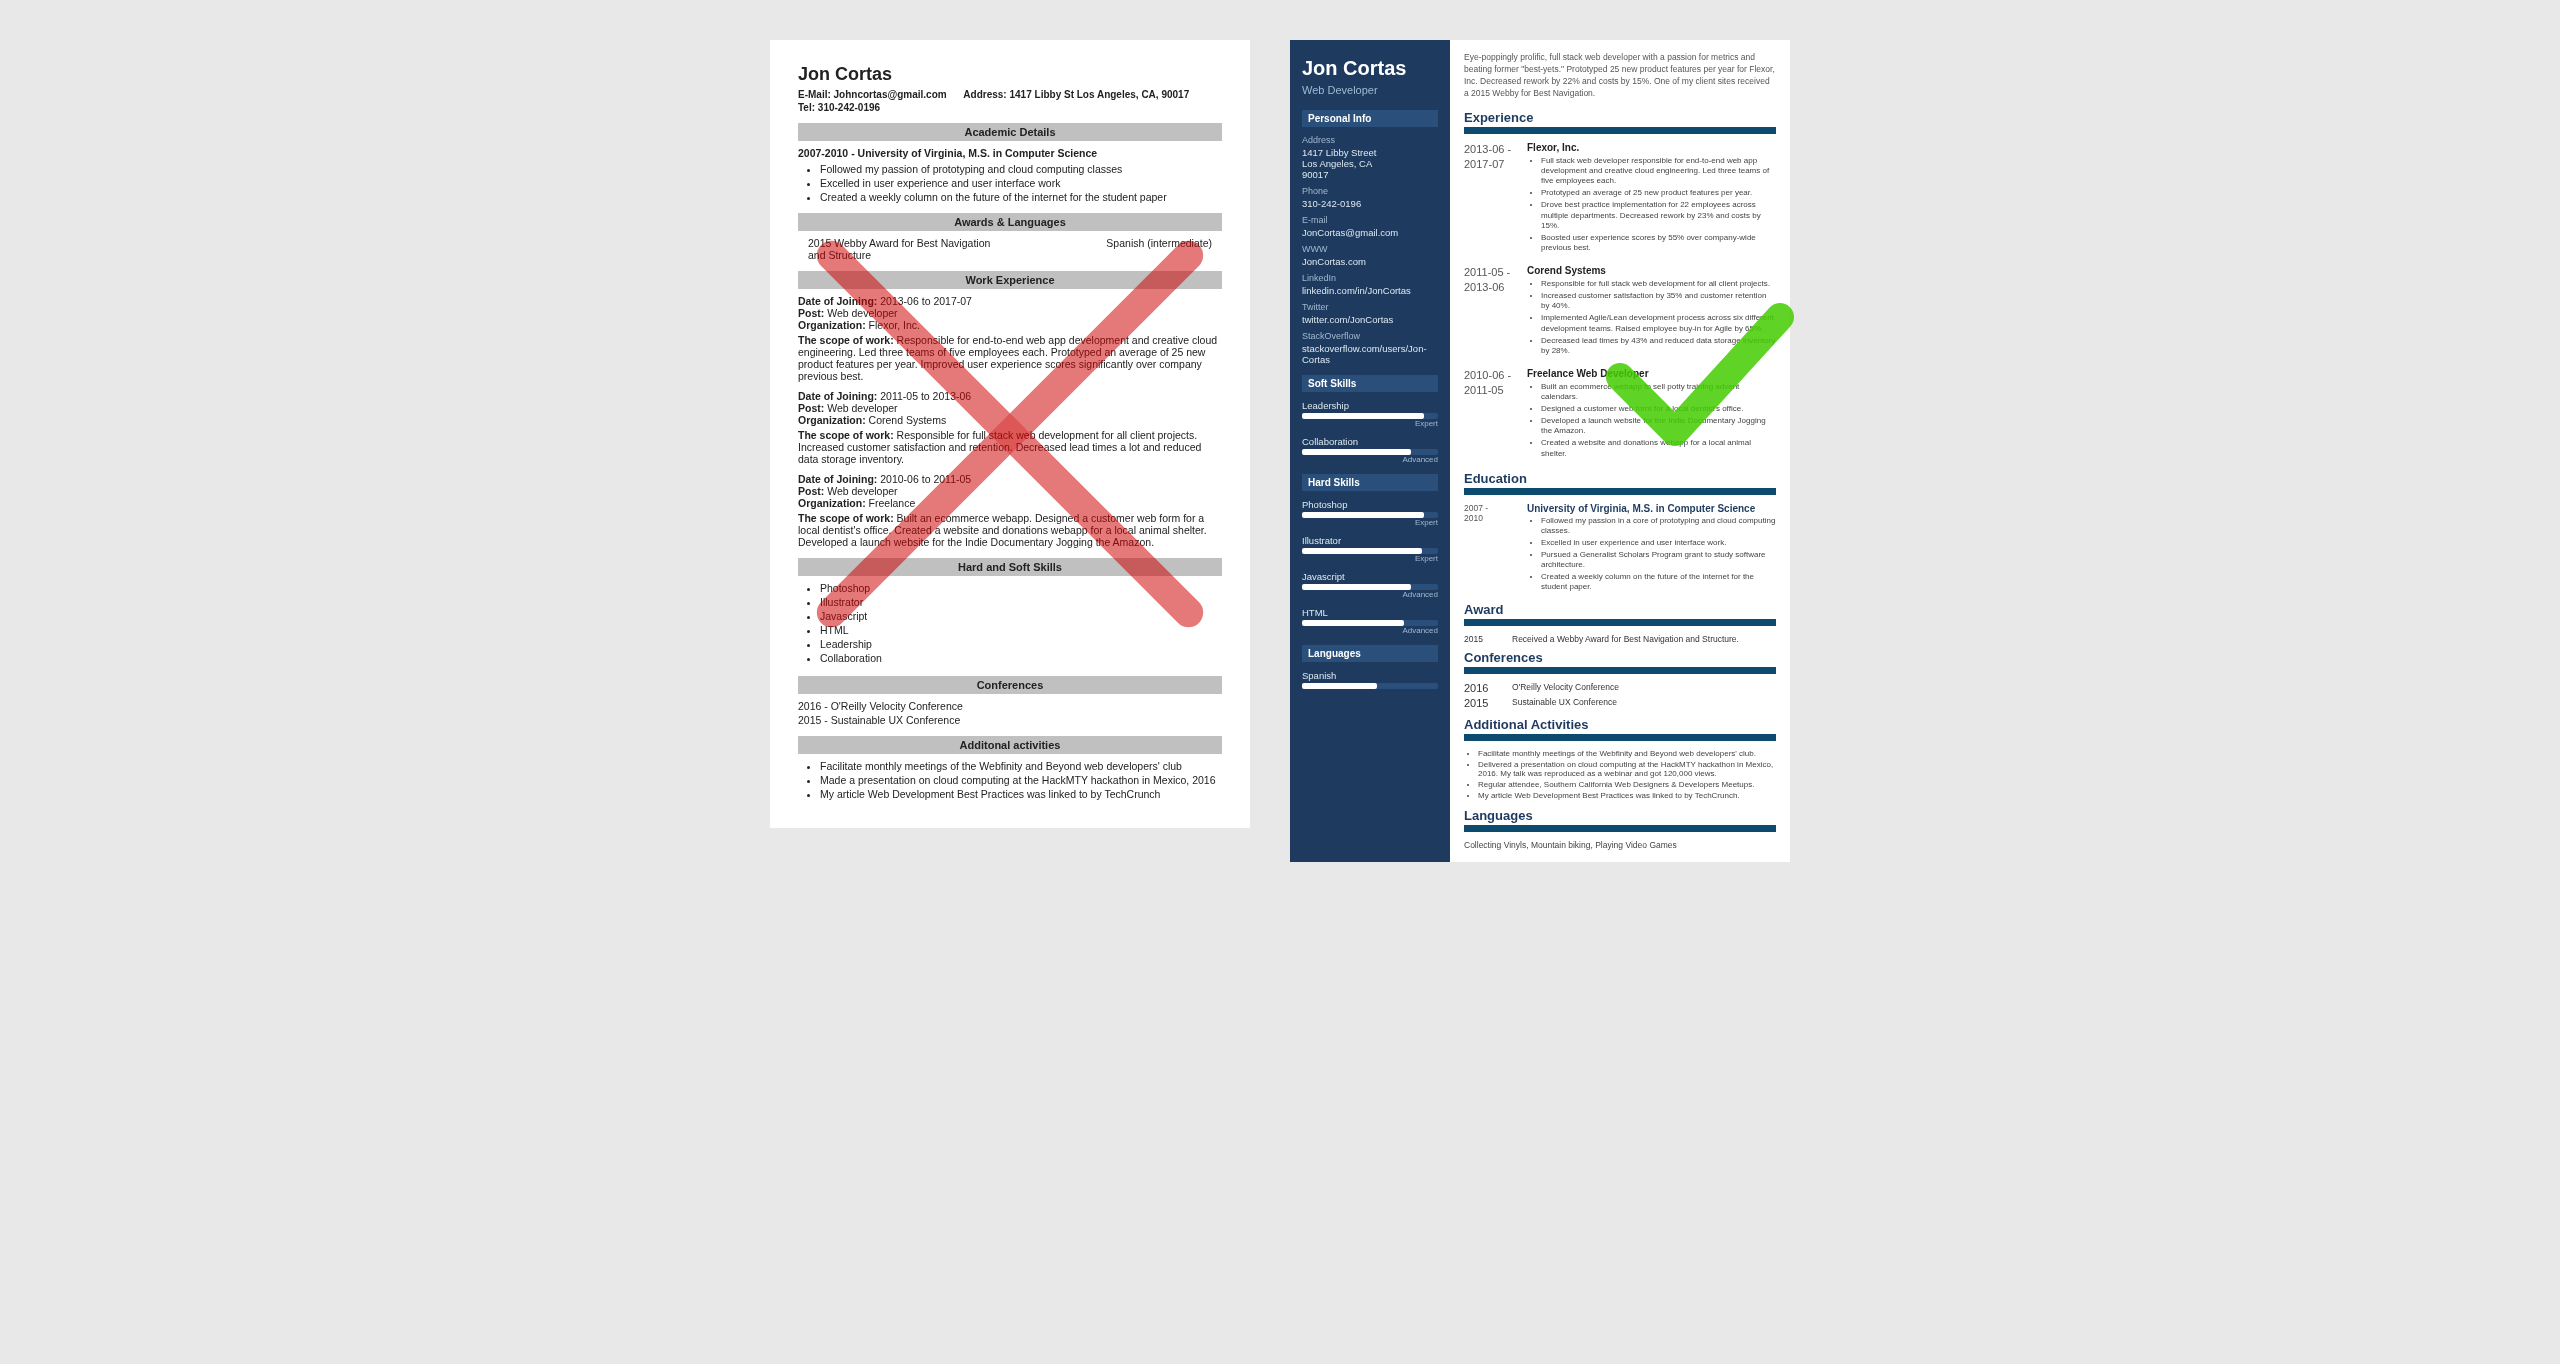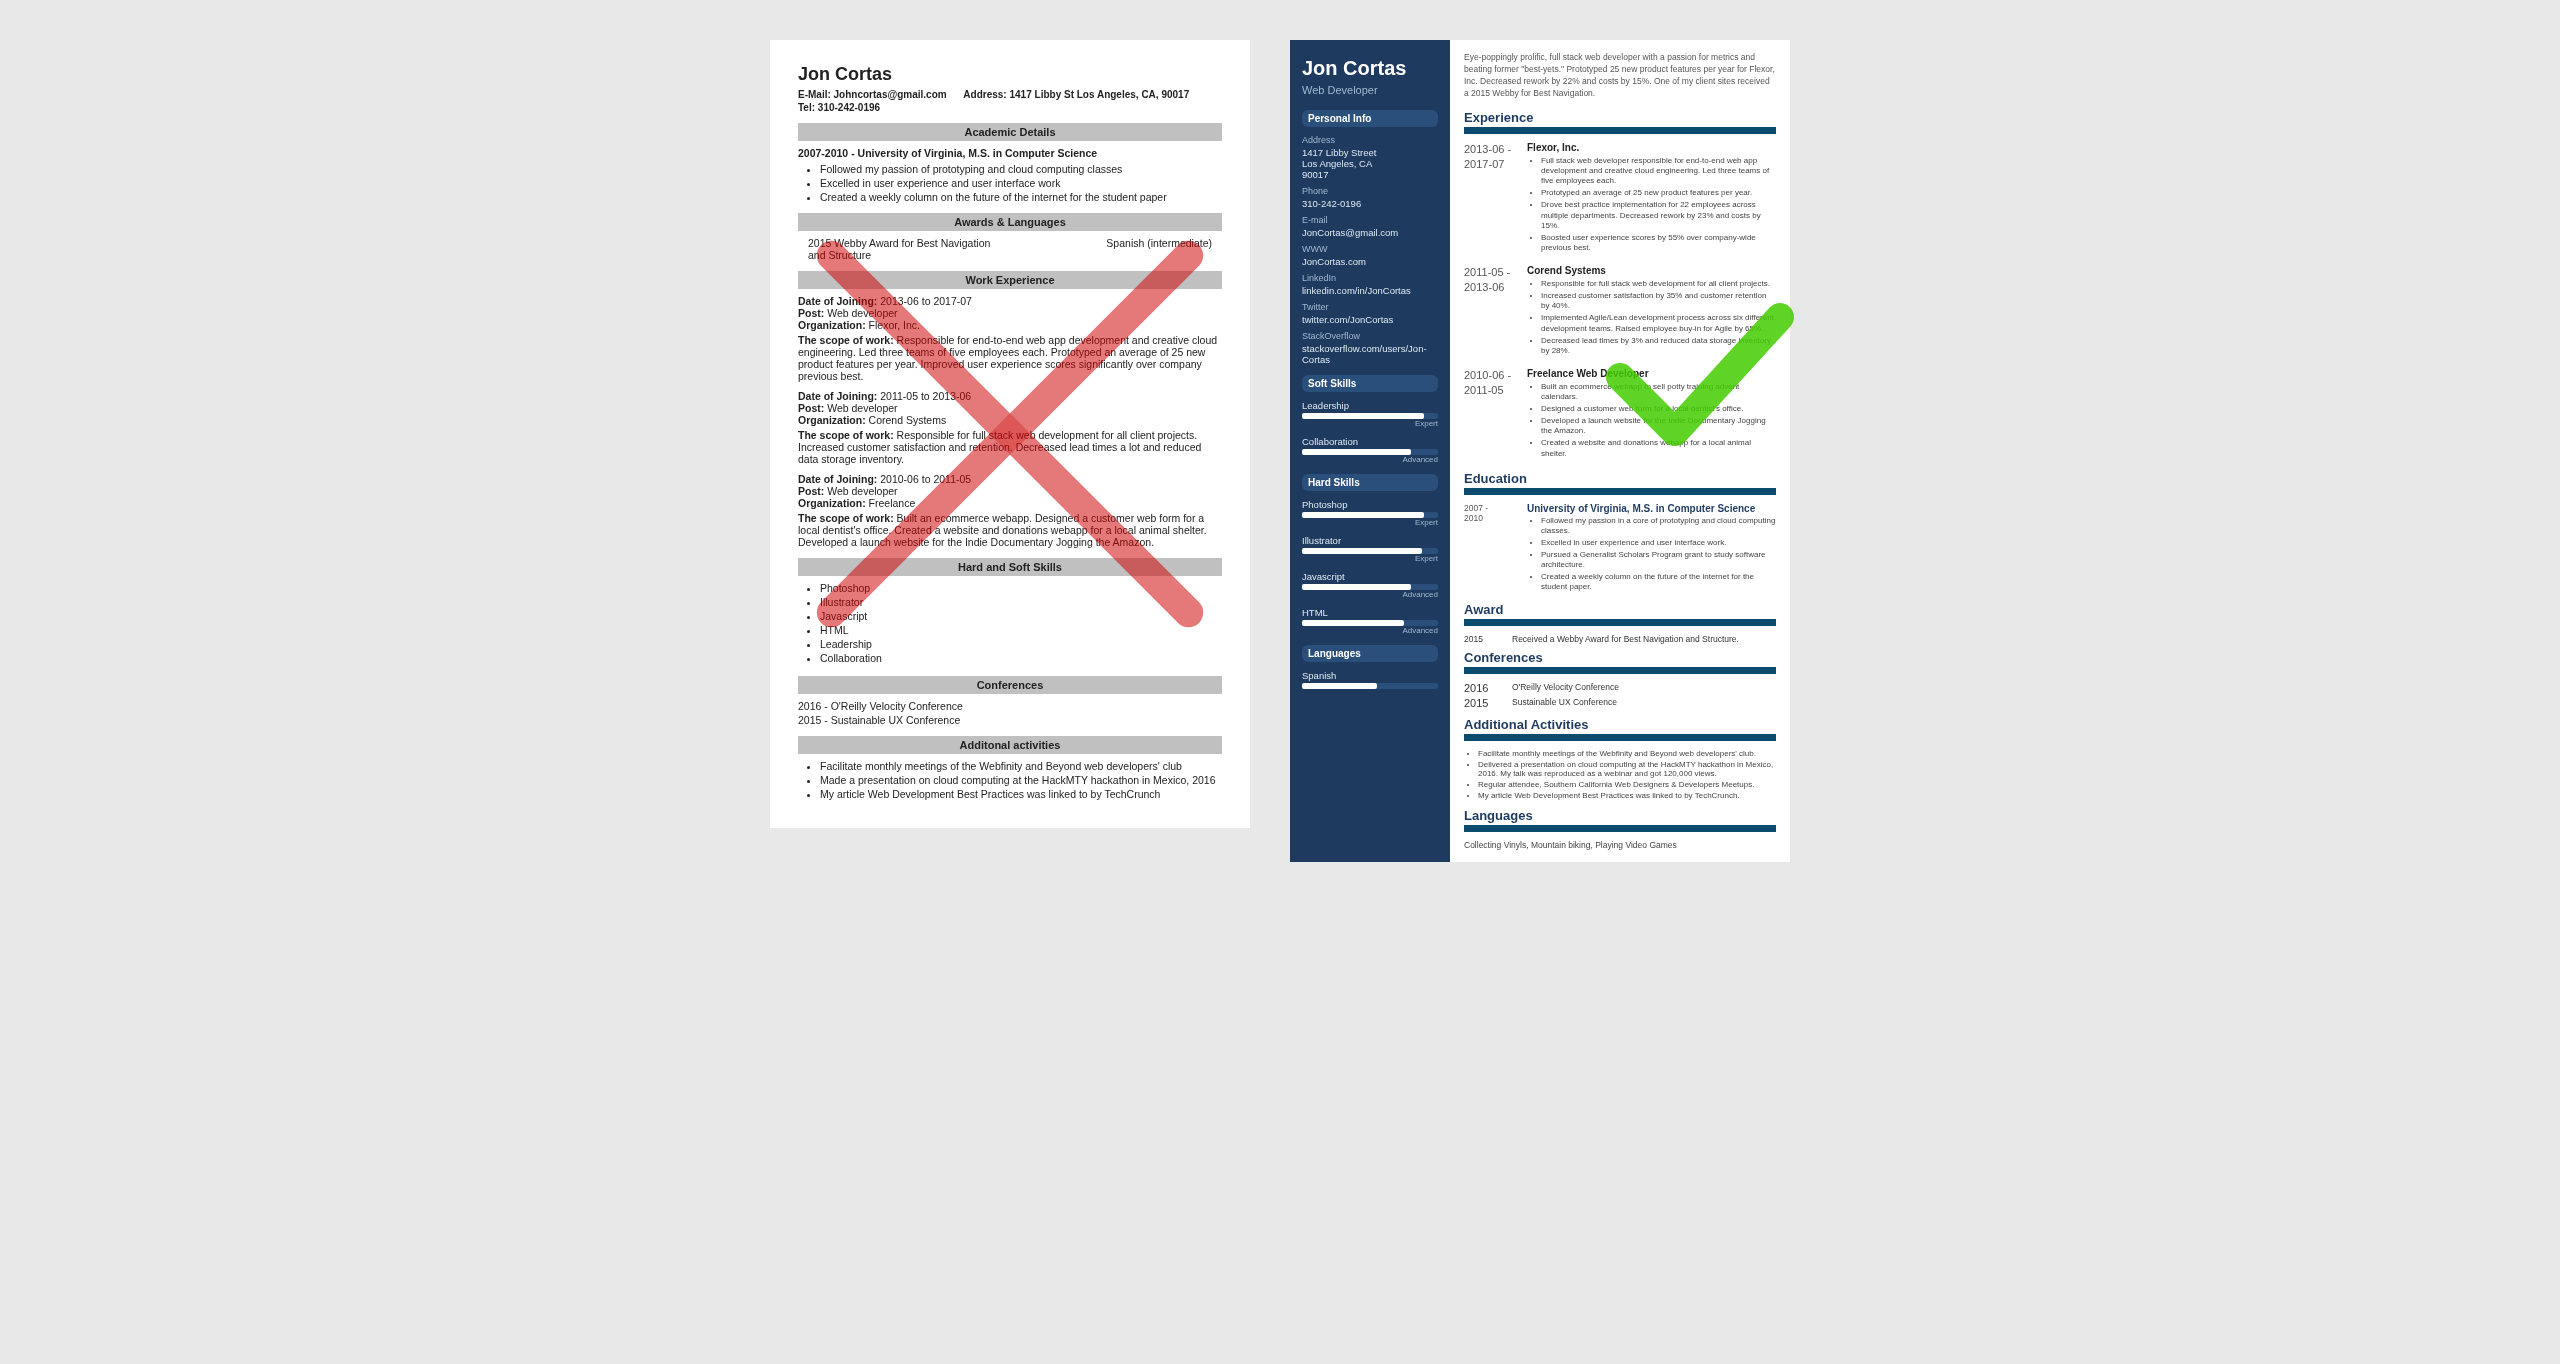--- a/index.html
+++ b/index.html
@@ -155,21 +155,20 @@
     }
 
     .sidebar-section-title {
       font-size: 10px;
       font-weight: bold;
       color: #fff;
       background: #2a4f7a;
       padding: 3px 6px;
       margin-bottom: 8px;
       margin-top: 10px;
-      border-radius: 6px;
     }
 
     .sidebar-label {
       font-size: 9px;
       color: #a0b8d0;
       margin-bottom: 2px;
     }
     .sidebar-value {
       font-size: 9.5px;
       color: #dde8f0;
@@ -520,21 +519,21 @@
     </div>
 
     <div class="experience-entry">
       <div class="exp-date">2011-05 -<br>2013-06</div>
       <div class="exp-body">
         <div class="exp-company">Corend Systems</div>
         <ul class="exp-bullets">
           <li>Responsible for full stack web development for all client projects.</li>
           <li>Increased customer satisfaction by 35% and customer retention by 40%.</li>
           <li>Implemented Agile/Lean development process across six different development teams. Raised employee buy-in for Agile by 65%.</li>
-          <li>Decreased lead times by 3% and reduced data storage inventory by 28%.</li>
+          <li>Decreased lead times by 43% and reduced data storage inventory by 28%.</li>
         </ul>
       </div>
     </div>
 
     <div class="experience-entry">
       <div class="exp-date">2010-06 -<br>2011-05</div>
       <div class="exp-body">
         <div class="exp-company">Freelance Web Developer</div>
         <ul class="exp-bullets">
           <li>Built an ecommerce webapp to sell potty training advent calendars.</li>

